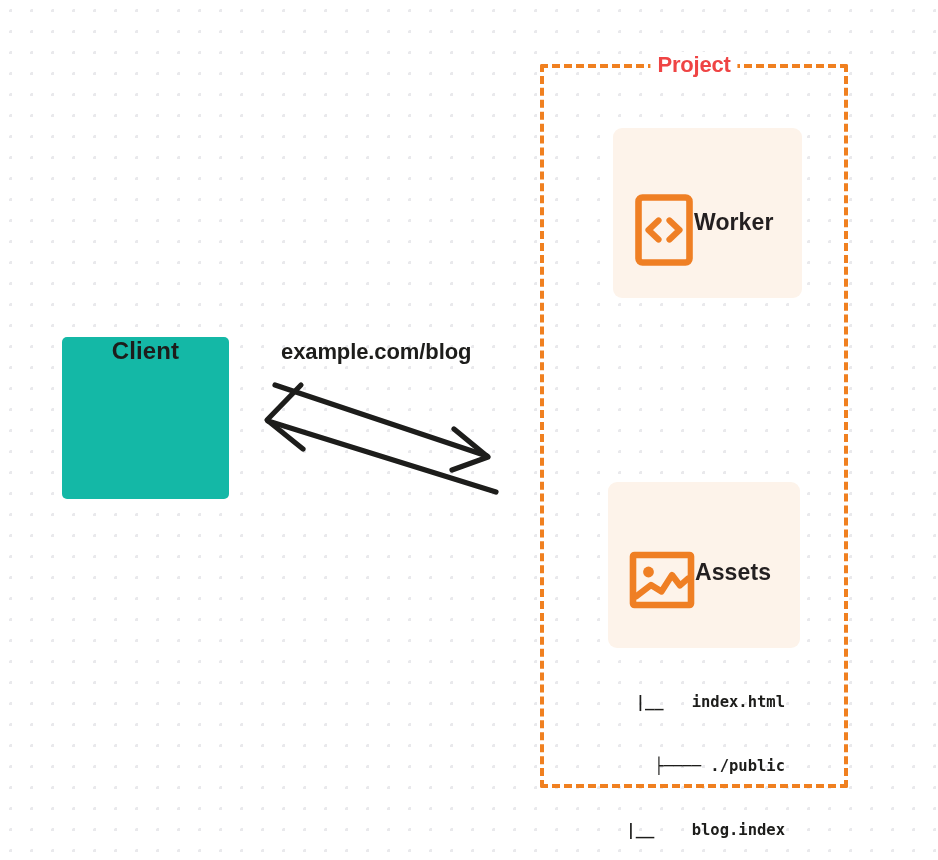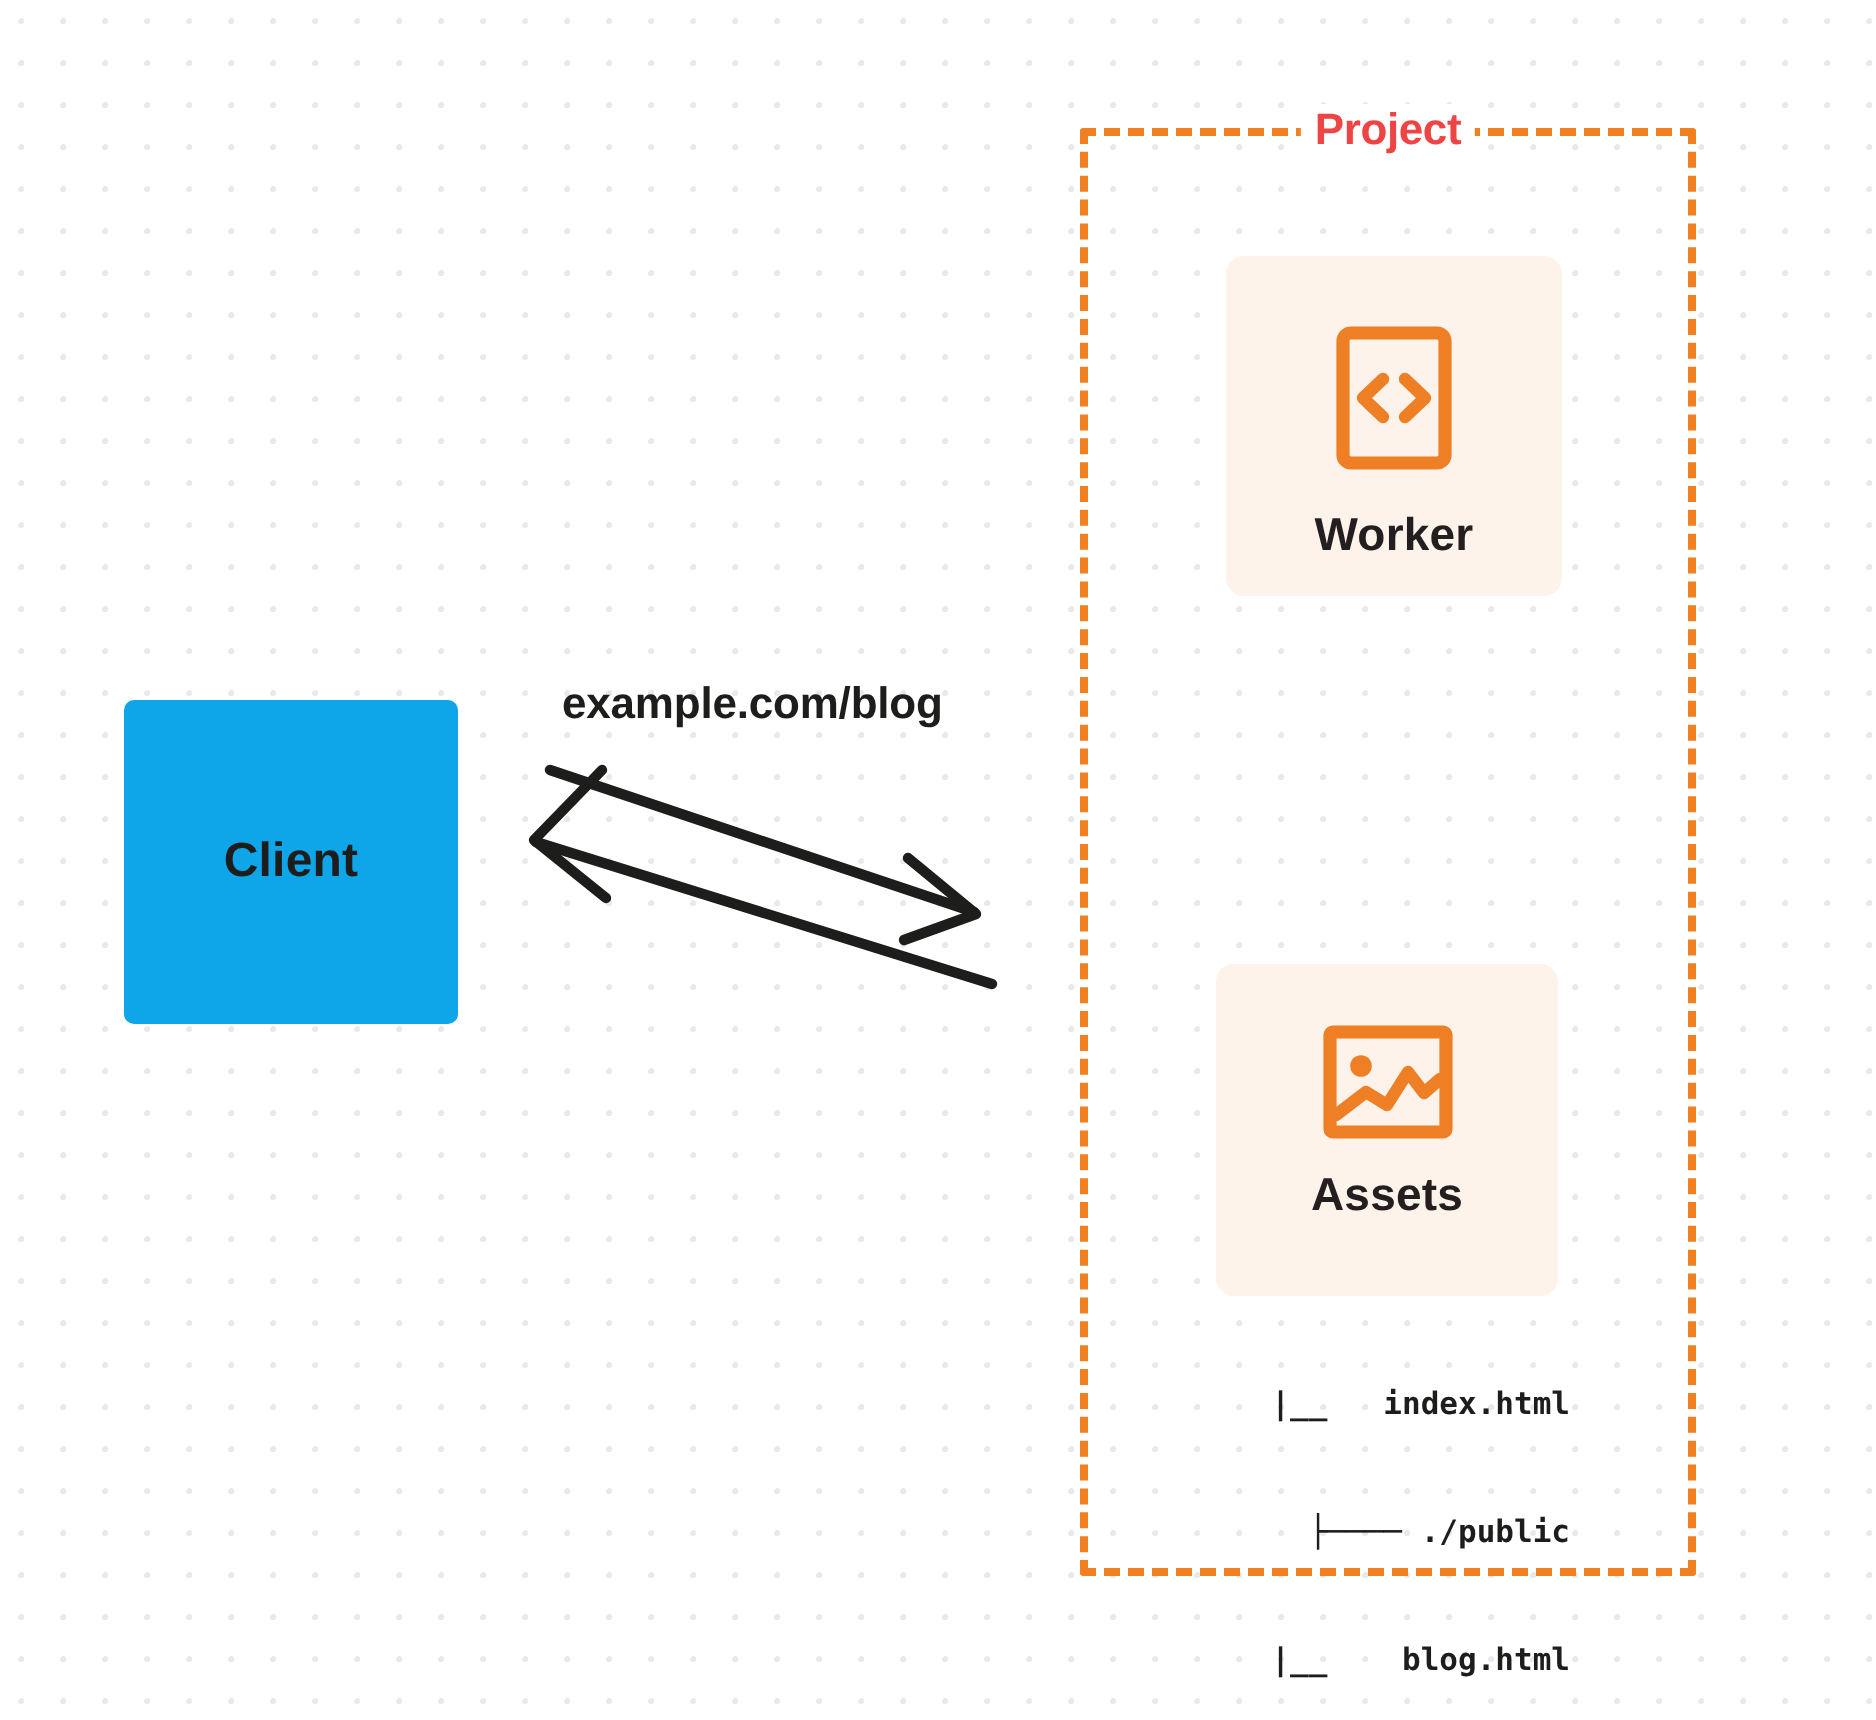--- a/index.html
+++ b/index.html
@@ -31,27 +31,26 @@
   #stage {
     position: absolute;
     inset: 0;
     z-index: 1;
   }
 
   
   #client-node {
     position: absolute;
     left: 62px;
-    top: 350px;
+    top: 337px;
     width: 167px;
     height: 162px;
-    background: #0ea5e9;
+    background: #14b8a6;
     border-radius: 5px;
     display: flex;
-    align-items: center;
     justify-content: center;
   }
   #client-node .node-label {
     font-size: 24px;
     font-weight: 700;
     color: #1d1d1b;
     letter-spacing: 0.1px;
   }
 
   
@@ -101,23 +100,24 @@
     white-space: nowrap;
     letter-spacing: -0.2px;
   }
 
   
   .resource-card {
     position: absolute;
     background: #fdf3ea;
     border-radius: 9px;
     display: flex;
-    flex-direction: column;
+    flex-direction: row;
     align-items: center;
     justify-content: flex-start;
+    padding-left: 21px;
   }
   #worker-card {
     left: 613px;
     top: 128px;
     width: 168px;
     height: 170px;
   }
   #assets-card {
     left: 608px;
     top: 482px;
@@ -202,17 +202,17 @@
         <circle cx="19.5" cy="21" r="5.4" fill="#ef7f24"></circle>
         <path d="M 7 45.5 L 22 34 L 32.5 40.5 L 43 24 L 51 34.5 L 59 27.5" fill="none" stroke="#ef7f24" stroke-width="6.2" stroke-linecap="round" stroke-linejoin="round"></path>
       </svg>
     </span>
     <span class="card-label">Assets</span>
   </div>
 
   <div id="file-tree">
     <span class="tree-line">  |__   index.html</span>
     <span class="tree-line">├──── ./public</span>
-    <span class="tree-line">  |__    blog.html</span>
+    <span class="tree-line">  |__    blog.index</span>
     
   </div>
 
 </div>
 
 </body></html>

